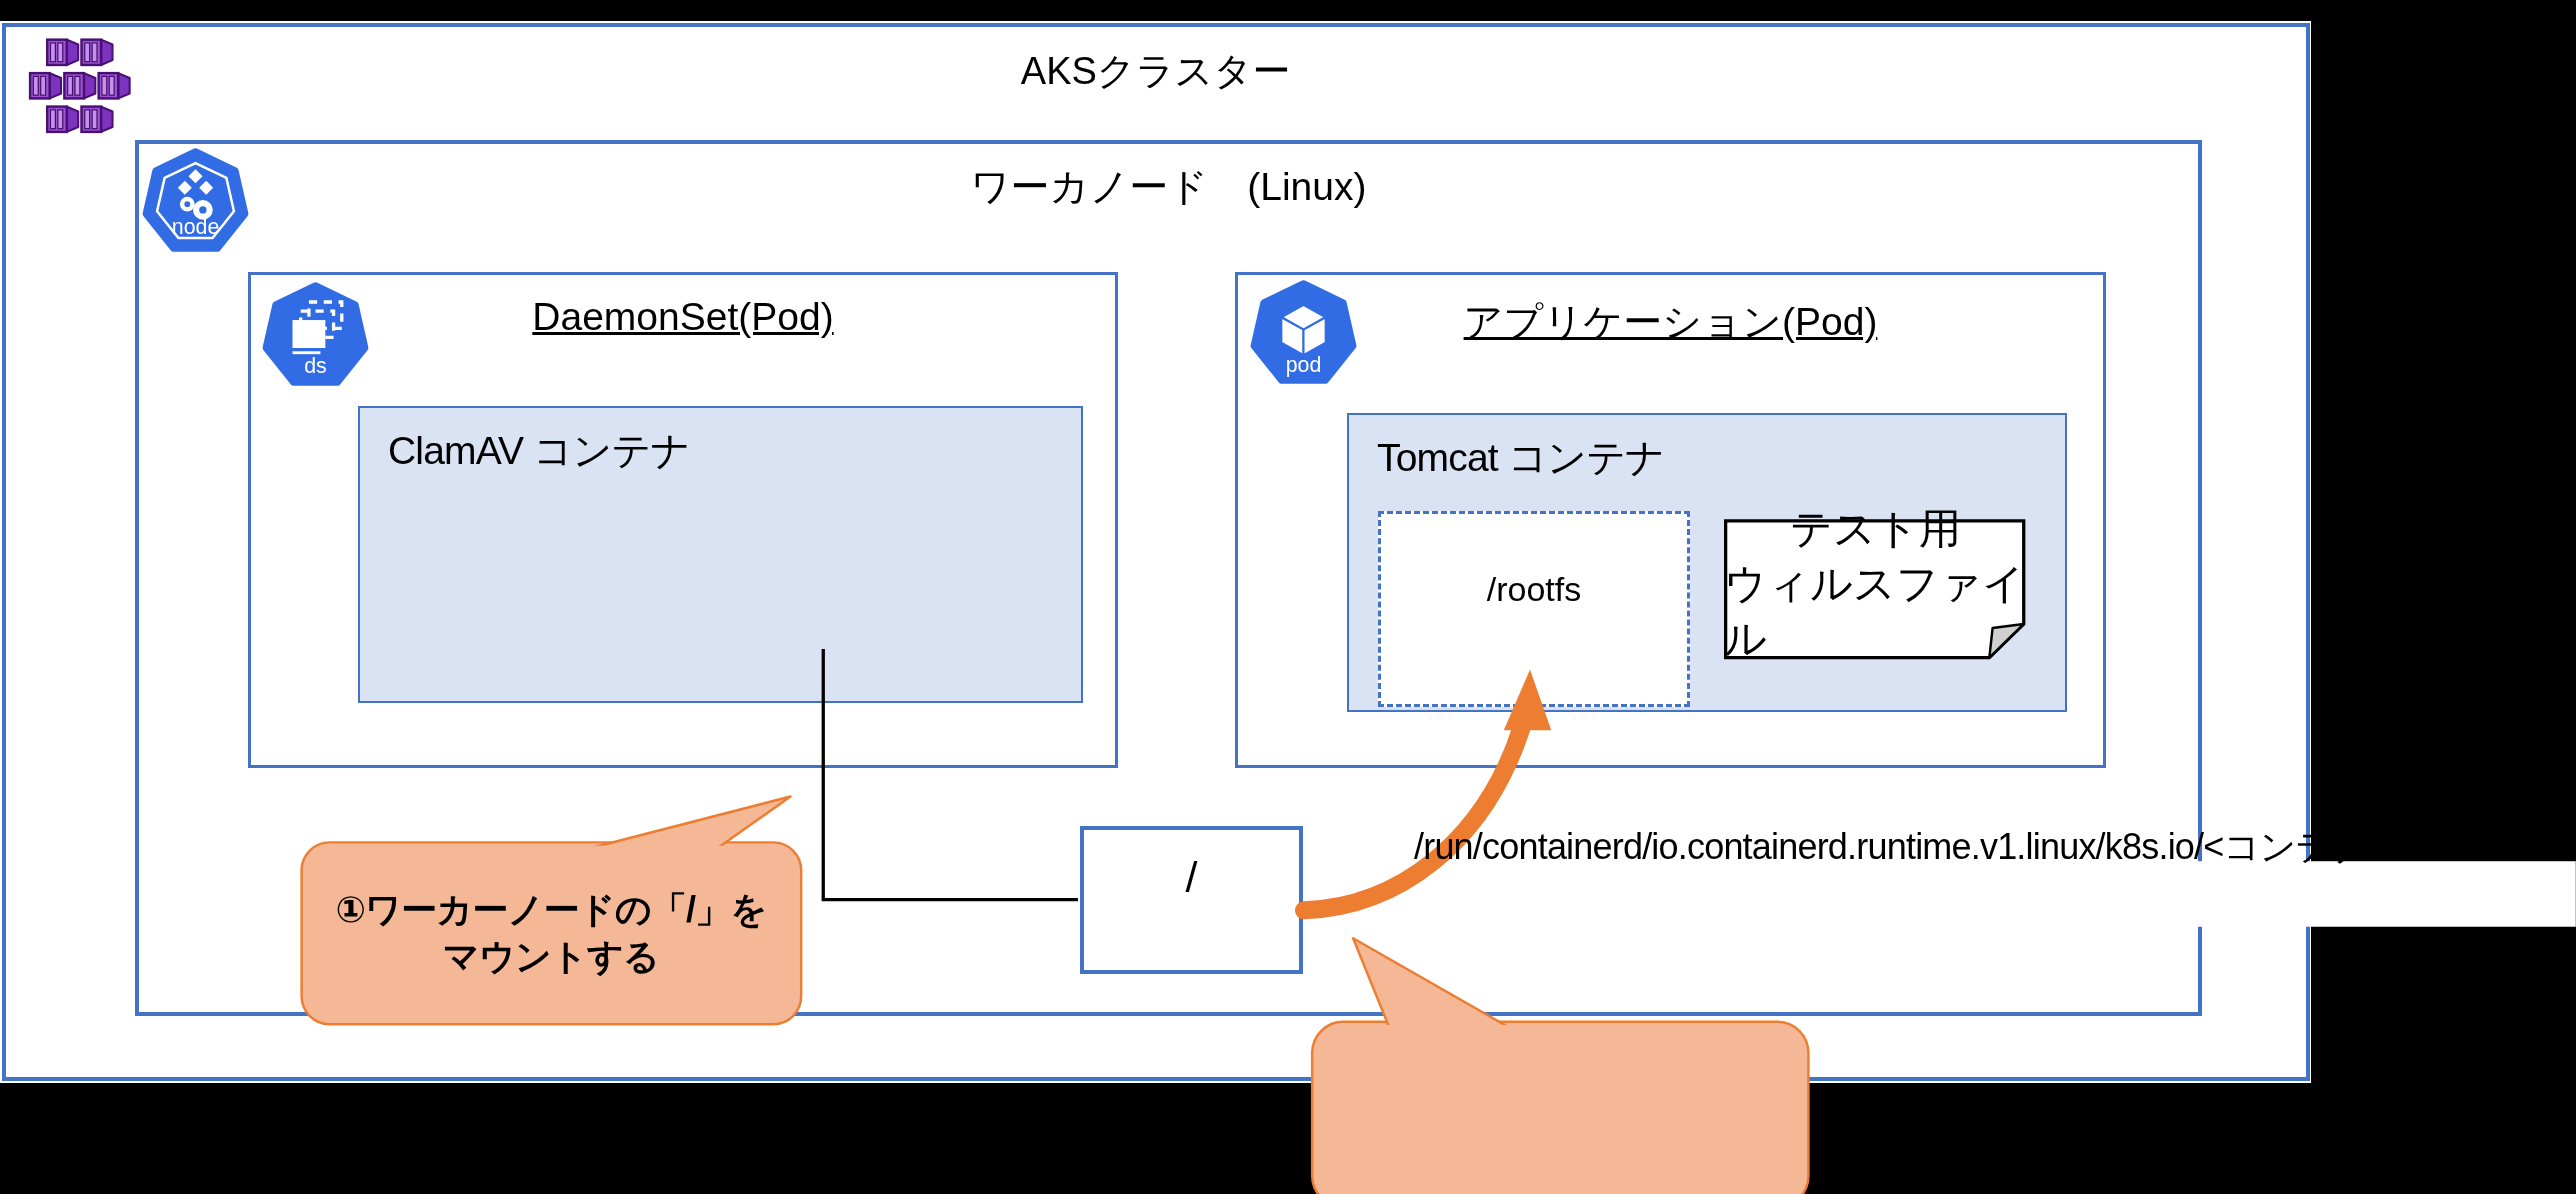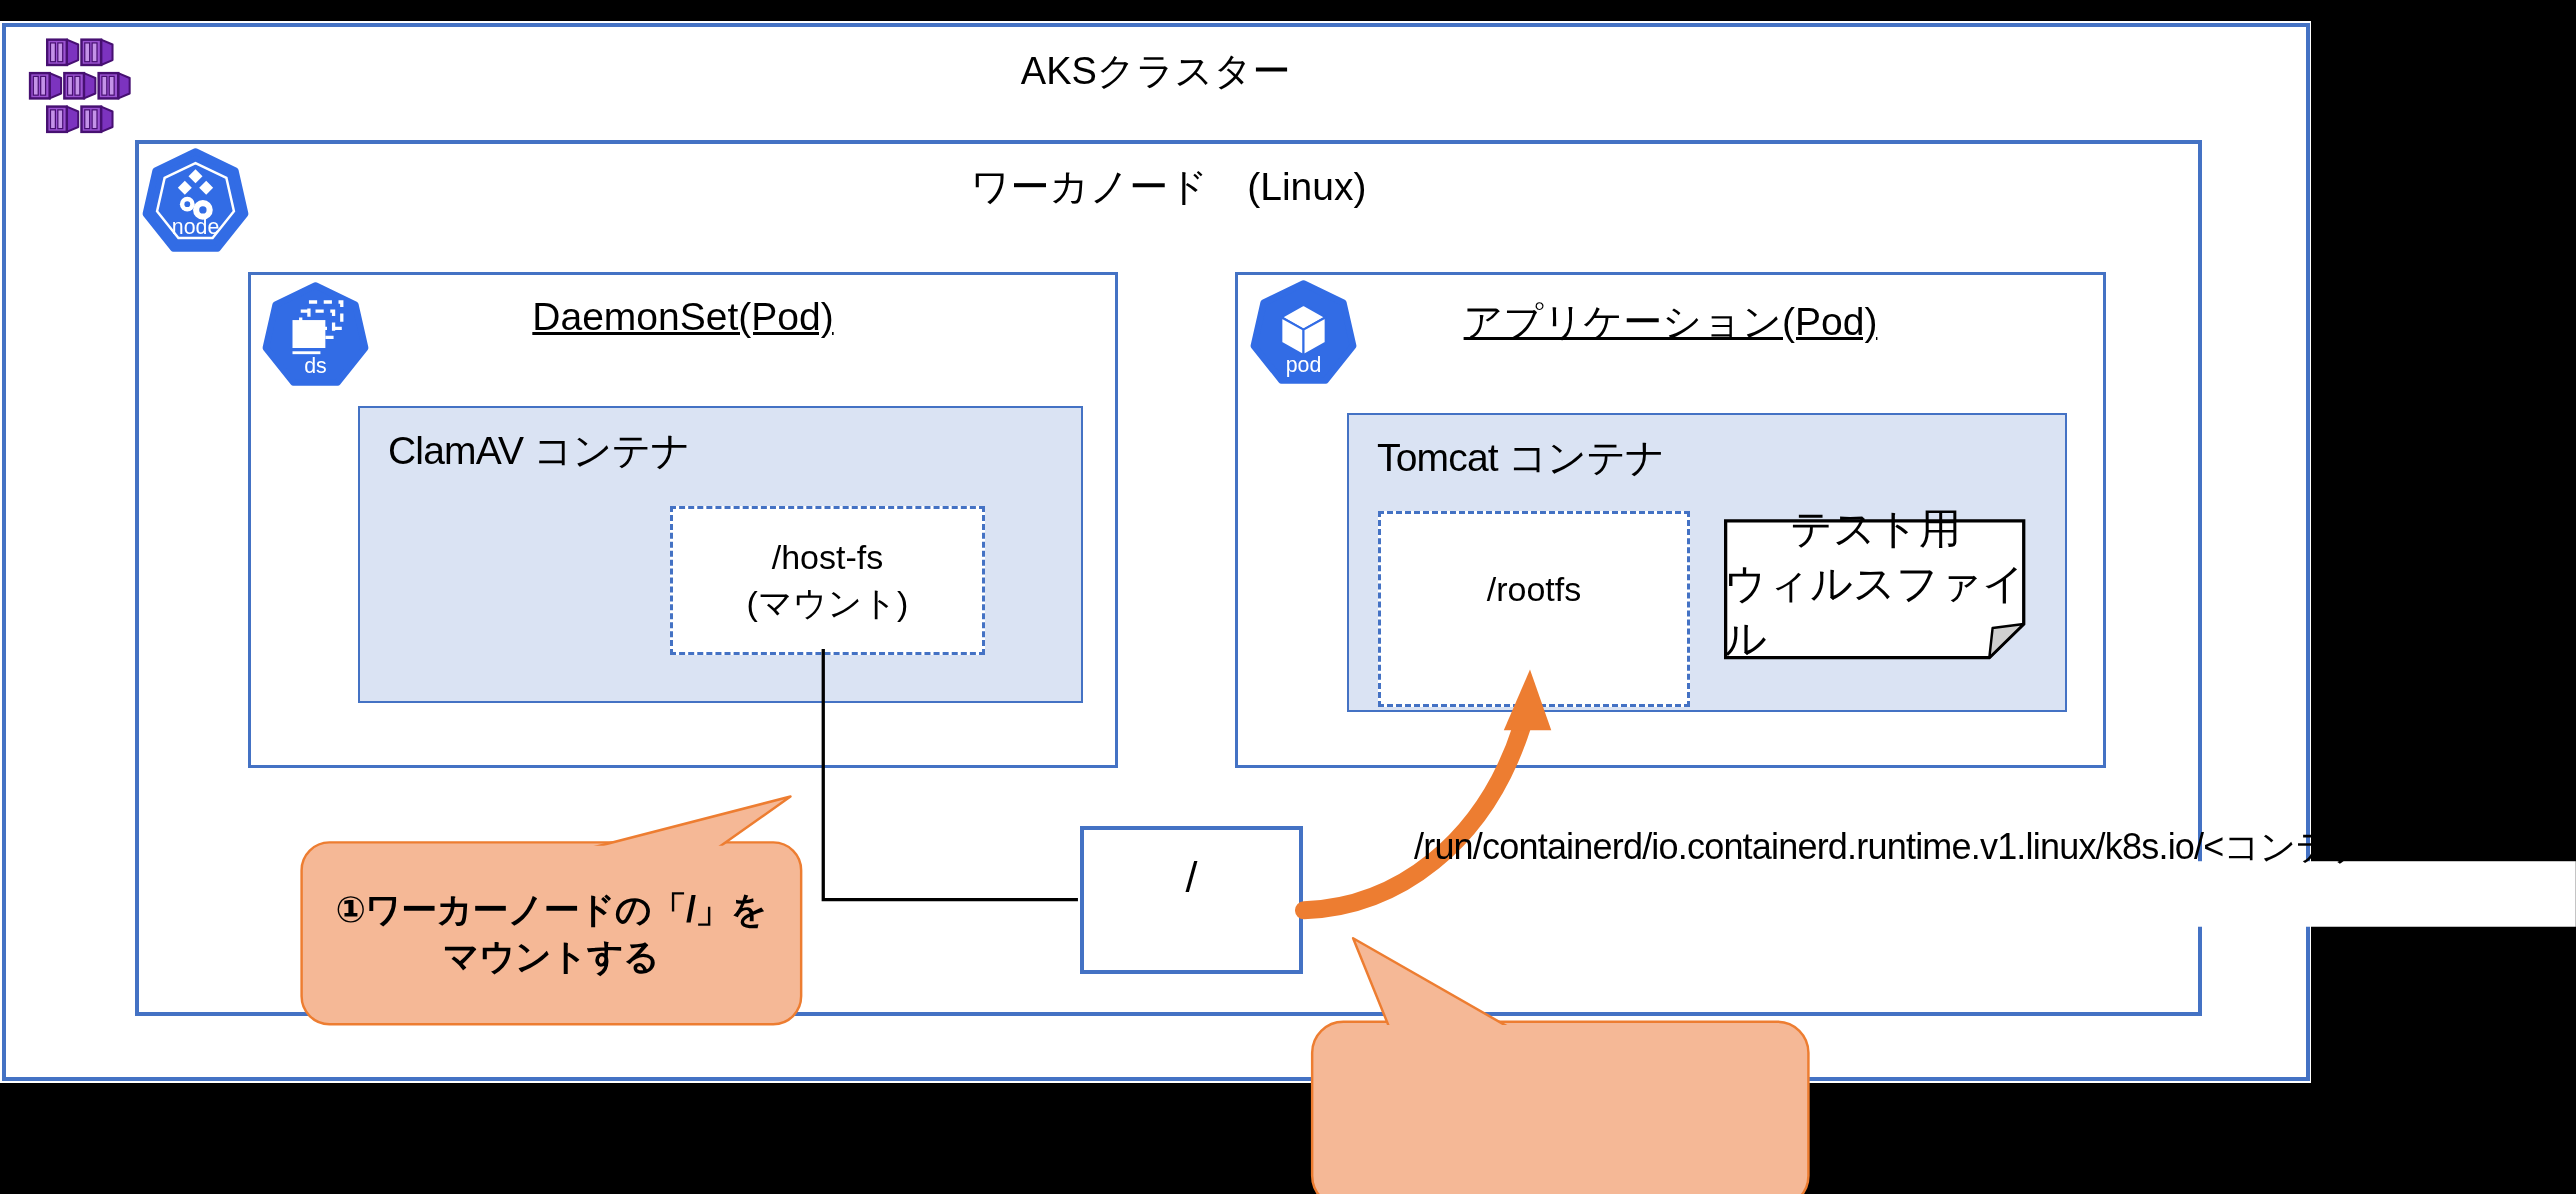--- a/index.html
+++ b/index.html
@@ -93,24 +93,20 @@
     <rect x="-18" y="-31" width="40" height="32" fill="none" stroke="#fff" stroke-width="4" stroke-dasharray="10 8"></rect>
     <rect x="-28" y="-20" width="40" height="34" fill="#fff"></rect>
     <rect x="-28" y="18" width="34" height="3.5" fill="#fff"></rect>
     <text class="icon-label" x="0" y="44" text-anchor="middle">ds</text>
   </svg>
 
   <div class="box cfill clam-box">
     <div class="cont-label">ClamAV コンテナ</div>
   </div>
 
-  <div class="abs dashed hostfs-box">
-    <span>/host-fs</span>
-    <span>(マウント)</span>
-  </div>
 
   <div class="box app-box">
     <div class="box-title" style="top:19.7px;">アプリケーション(Pod)</div>
   </div>
 
   <svg class="abs" style="left:1246px;top:256px;" width="115" height="115" viewBox="-70 -70 140 140">
     <polygon points="0,-62 48.5,-38.6 60.4,13.8 26.9,55.9 -26.9,55.9 -60.4,13.8 -48.5,-38.6" fill="#326CE5" stroke="#326CE5" stroke-width="8" stroke-linejoin="round"></polygon>
     <polygon points="0,-36 27,-21 0,-6 -27,-21" fill="#fff" stroke="#326CE5" stroke-width="2.5" stroke-linejoin="round"></polygon>
     <polygon points="-27,-21 0,-6 0,25 -27,10" fill="#fff" stroke="#326CE5" stroke-width="2.5" stroke-linejoin="round"></polygon>
     <polygon points="27,-21 27,10 0,25 0,-6" fill="#fff" stroke="#326CE5" stroke-width="2.5" stroke-linejoin="round"></polygon>

